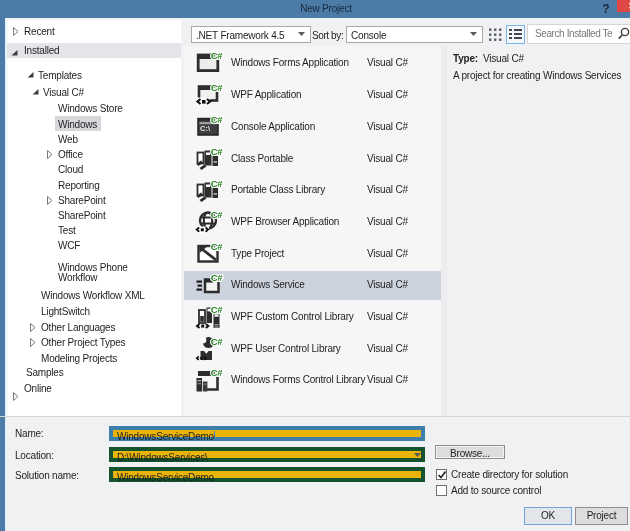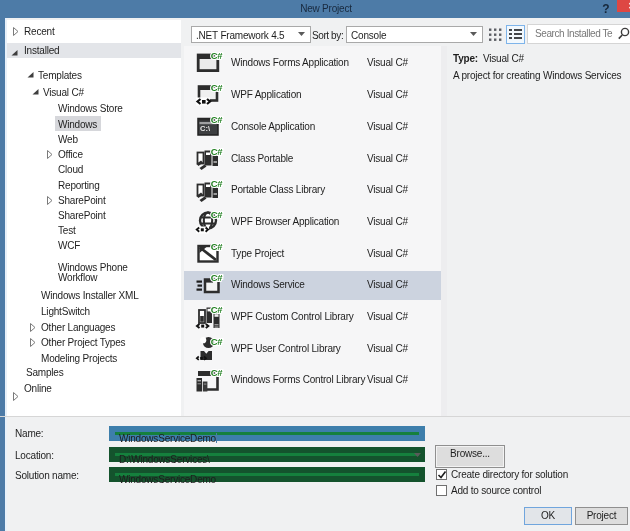--- a/index.html
+++ b/index.html
@@ -20,21 +20,21 @@
 .tri{position:absolute;margin-top:1px}
 .listp{left:184px;top:46px;width:257px;height:370px;background:#f6f6f7}
 .selrow{left:184px;top:271px;width:257px;height:29px;background:#ccd3df}
 .rowt{position:absolute;left:231px;white-space:nowrap;letter-spacing:-0.2px;line-height:13px}
 .vcs{position:absolute;left:367px;white-space:nowrap;letter-spacing:-0.2px;line-height:13px}
 .icw{position:absolute;left:196px;width:26px;height:26px;overflow:visible}
 .combo{position:absolute;background:#fff;border:1px solid #a9a9a9}
 .srch{left:527px;top:24px;width:103px;height:20px;background:#fff;border:1px solid #d5d5d5;border-right:none}
 .stxt{left:535px;top:24px;height:20px;line-height:20px;color:#787878;letter-spacing:-0.4px}
 .lbl{position:absolute;letter-spacing:-0.2px;white-space:nowrap;line-height:13px}
-.inp{position:absolute;background:#15803d;border:6px solid #14532d;line-height:13px;letter-spacing:-0.2px}
+.inp{position:absolute;background:#eab308;border:4px solid #14532d;line-height:13px;letter-spacing:-0.2px}
 .btn{position:absolute;background:#dddddd;border:1px solid #8f8f8f;text-align:center;letter-spacing:-0.2px}
 .cb{position:absolute;width:11px;height:11px;background:#fff;border:1px solid #707070}
 .sep{left:0;top:416px;width:630px;height:1px;background:#d6d6d6}
 </style>
 </head>
 <body>
 <div class="a tbar"></div>
 <div class="a ttxt">New Project</div>
 <div class="a qm">?</div>
 <div class="a xbtn"></div>
@@ -114,21 +114,21 @@
 <div class="ti" style="left:58px;top:178px">Reporting</div>
 <svg class="tri" style="left:47px;top:195px" width="6" height="9">
     <path d="M0.5 0.5 L5 4.5 L0.5 8.5 Z" fill="none" stroke="#7a7a7a"></path>
   </svg>
 <div class="ti" style="left:58px;top:193px">SharePoint</div>
 <div class="ti" style="left:58px;top:208px">SharePoint</div>
 <div class="ti" style="left:58px;top:223px">Test</div>
 <div class="ti" style="left:58px;top:238px">WCF</div>
 <div class="ti" style="left:58px;top:260px">Windows Phone</div>
 <div class="ti" style="left:58px;top:270px">Workflow</div>
-<div class="ti" style="left:41px;top:288px">Windows Installer XML</div>
+<div class="ti" style="left:41px;top:288px">Windows Workflow XML</div>
 <div class="ti" style="left:41px;top:304px">LightSwitch</div>
 <svg class="tri" style="left:30px;top:322px" width="6" height="9">
     <path d="M0.5 0.5 L5 4.5 L0.5 8.5 Z" fill="none" stroke="#7a7a7a"></path>
   </svg>
 <div class="ti" style="left:41px;top:320px">Other Languages</div>
 <svg class="tri" style="left:30px;top:337px" width="6" height="9">
     <path d="M0.5 0.5 L5 4.5 L0.5 8.5 Z" fill="none" stroke="#7a7a7a"></path>
   </svg>
 <div class="ti" style="left:41px;top:335px">Other Project Types</div>
 <div class="ti" style="left:41px;top:351px">Modeling Projects</div>
@@ -169,21 +169,21 @@
 <div class="a lbl" style="left:483px;top:52px">Visual C#</div>
 <div class="a lbl" style="left:453px;top:69px">A project for creating Windows Services</div>
 
 <div class="a lbl" style="left:15px;top:427px">Name:</div>
 <div class="a inp" style="left:109px;top:426px;width:316px;height:15px;border-color:#3d7eab;padding-left:4px;line-height:14px">WindowsServiceDemo<span style="display:inline-block;width:1px;height:10px;background:#4a7ba6;vertical-align:-1px"></span></div>
 <div class="a lbl" style="left:15px;top:449px">Location:</div>
 <div class="a inp" style="left:109px;top:447px;width:316px;height:15px;padding-left:4px;line-height:13px">D:\WindowsServices\</div>
 <svg class="a" style="left:414px;top:453px" width="8" height="5">
     <path d="M0 0 L7 0 L3.5 4 Z" fill="#5a5a5a"></path>
   </svg>
-<div class="a btn" style="left:435px;top:445px;width:70px;height:23px;line-height:15px;box-shadow:inset 0 0 0 1px #f3f3f3">Browse...</div>
+<div class="a btn" style="left:435px;top:445px;width:70px;height:14px;line-height:15px;box-shadow:inset 0 0 0 1px #f3f3f3">Browse...</div>
 <div class="a lbl" style="left:15px;top:469px">Solution name:</div>
 <div class="a inp" style="left:109px;top:467px;width:316px;height:15px;padding-left:4px;line-height:13px">WindowsServiceDemo</div>
 <div class="cb" style="left:436px;top:469px"></div>
 <svg class="a" style="left:437px;top:470px" width="10" height="10">
     <path d="M1.5 5 L4 7.5 L8.5 1.5" fill="none" stroke="#1e1e1e" stroke-width="1.6"></path>
   </svg>
 <div class="a lbl" style="left:451px;top:468px">Create directory for solution</div>
 <div class="cb" style="left:436px;top:485px"></div>
 <div class="a lbl" style="left:451px;top:484px">Add to source control</div>
 <div class="a btn" style="left:524px;top:507px;width:48px;height:18px;line-height:16px;background:#e2e5e9;border-color:#70a5dd">OK</div>

